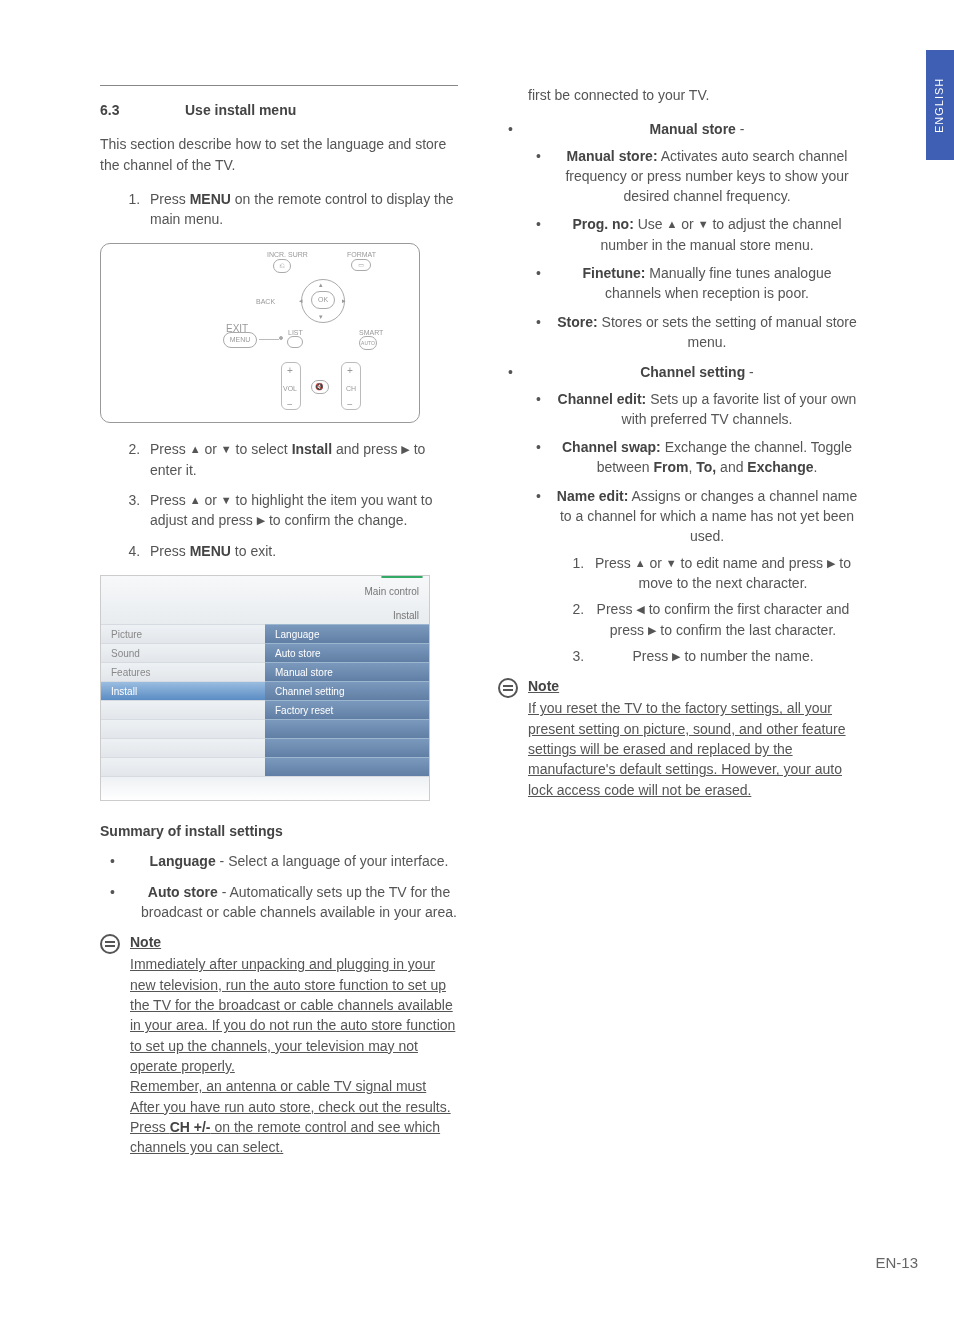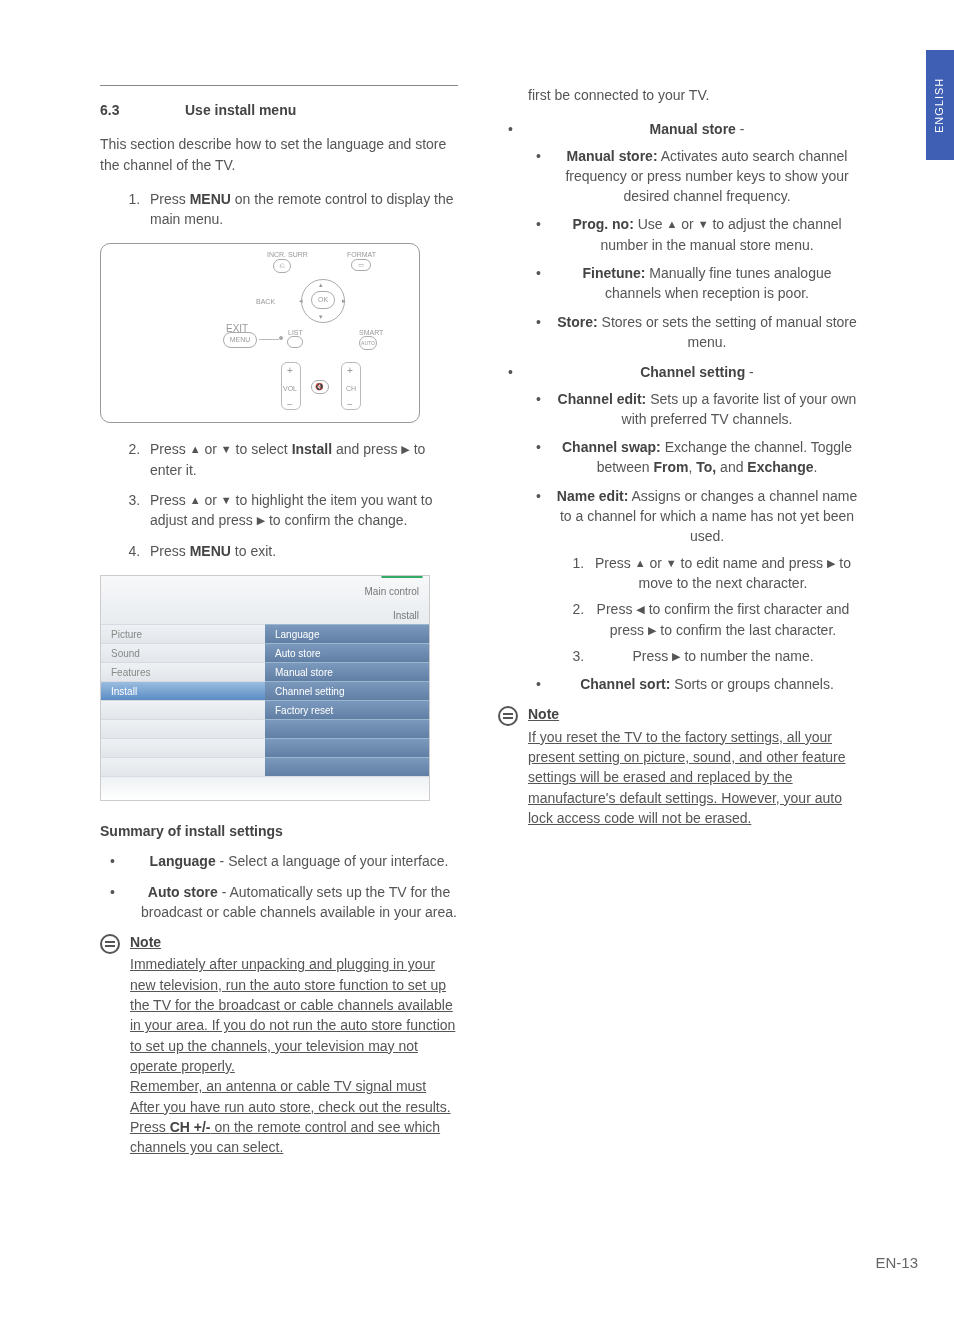--- a/index.html
+++ b/index.html
@@ -269,21 +269,20 @@
             <li><b>Channel edit:</b><span> Sets up a favorite list of your own with preferred TV channels.</span></li>
             <li><b>Channel swap:</b><span> Exchange the channel.  Toggle between </span><b>From</b><span>, </span><b>To,</b><span> and </span><b>Exchange</b><span>.</span></li>
             <li>
               <b>Name edit:</b><span> Assigns or changes a channel name to a channel for which a name has not yet been used.</span>
               <ol class="inner">
                 <li><span>Press </span><span class="tri">▲</span><span> or </span><span class="tri">▼</span><span> to edit name and press </span><span class="tri">▶</span><span> to move to the next character.</span></li>
                 <li><span>Press </span><span class="tri">◀</span><span>  to confirm the first character and press  </span><span class="tri">▶</span><span> to confirm the last character.</span></li>
                 <li><span>Press  </span><span class="tri">▶</span><span> to number the name.</span></li>
               </ol>
             </li>
-            <li><b>Channel sort:</b><span> Sorts or groups channels.</span></li>
           </ul>
         </li>
 
       </ul>
 
       <div class="note">
         <div class="note-ico"></div>
         <div class="note-body">
           <div class="ntitle">Note</div>
           <div>If you reset the TV to the factory settings, all your present setting on picture, sound, and other feature settings will be erased and replaced by the manufacture's default settings.  However, your auto lock access code will not be erased.</div>

